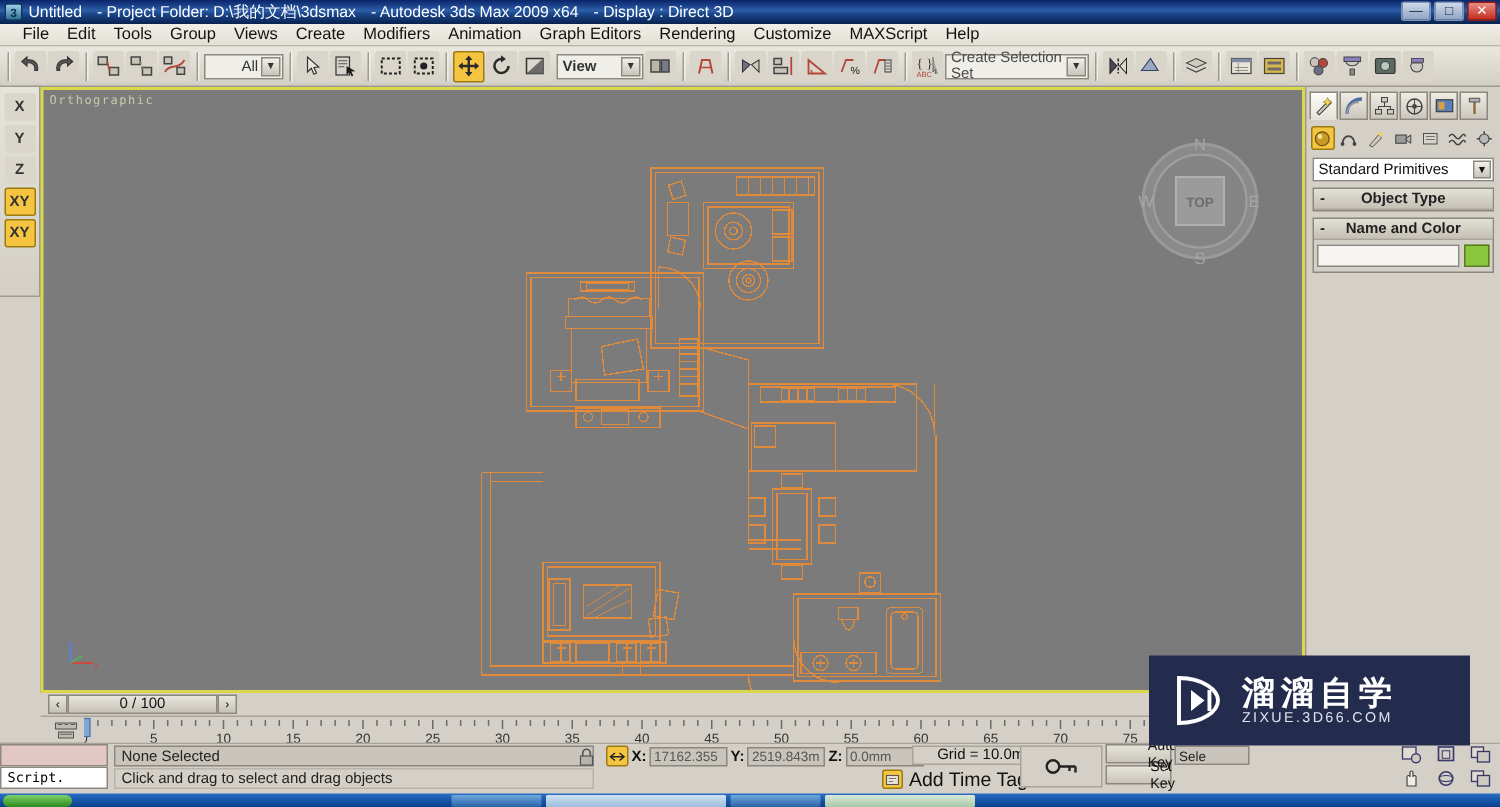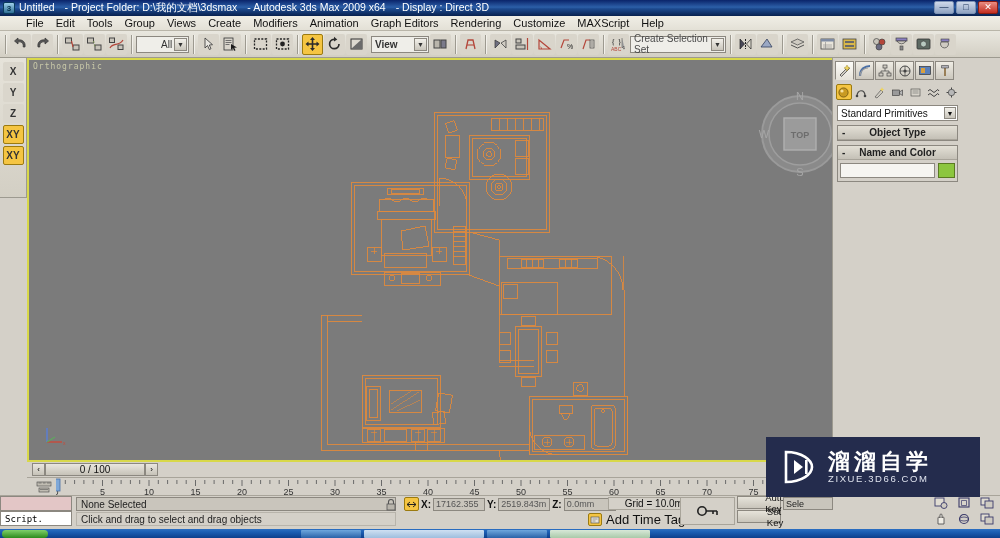--- a/index.html
+++ b/index.html
@@ -35,21 +35,21 @@
     border-radius:2px; display:flex;align-items:center;justify-content:center;
     font-size:9px; color:#102a50; line-height:1;
   }
   .wbtn.close { background: linear-gradient(to bottom,#e98d82,#c32d20); color:#fff; border-color:#8d1c12;}
 
   
   .menubar {
     position:absolute; left:0; top:16px; width:1000px; height:15px;
     background: linear-gradient(to bottom,#f0eee6,#e3e0d6);
     border-bottom:1px solid #b9b5a9;
-    display:flex; align-items:center; padding-left:20px;
+    display:flex; align-items:center; padding-left:9px;
   }
   .menuitem { padding: 0 6px; font-size:11px; color:#111; line-height:14px; cursor:default; }
 
   
   .toolbar {
     position:absolute; left:0; top:31px; width:1000px; height:27px;
     background: linear-gradient(to bottom,#e9e7df,#d3cfc4);
     border-bottom:1px solid #9d9a90;
     display:flex; align-items:center; padding-left:2px; gap:1px;
   }
@@ -92,21 +92,21 @@
   .vplabel { position:absolute; left:4px; top:2px; color:#c9c9a9; font-size:8px;
              font-family:"DejaVu Sans Mono", monospace; letter-spacing:1px; }
   .floorplan { position:absolute; left:0; top:0; }
   .axis-tripod { position:absolute; left:14px; bottom:14px; }
 
   
   .viewcube { position:absolute; right:22px; top:28px; width:92px; height:92px; }
 
   
   .cmdpanel {
-    position:absolute; left:832px; top:58px; width:130px; height:432px;
+    position:absolute; left:870px; top:58px; width:130px; height:432px;
     background:#d4d0c8; border-left:1px solid #9d9a90;
   }
   .cp-tabs { display:flex; gap:1px; padding:3px 2px 2px 2px; }
   .cp-tab { width:19px; height:19px; background:linear-gradient(to bottom,#efece4,#cbc7bd);
             border:1px solid #8c8880; display:flex;align-items:center;justify-content:center;}
   .cp-tab.act { background:linear-gradient(to bottom,#fdfcf8,#e6e3da); border-bottom-color:#e6e3da;}
   .cp-subtabs { display:flex; gap:2px; padding:2px 3px; align-items:center; }
   .cp-sub { width:16px; height:16px; display:flex;align-items:center;justify-content:center;
             border:1px solid transparent; border-radius:2px; }
   .cp-sub.act { background:#f5c542; border:1px solid #9b7a10; }

